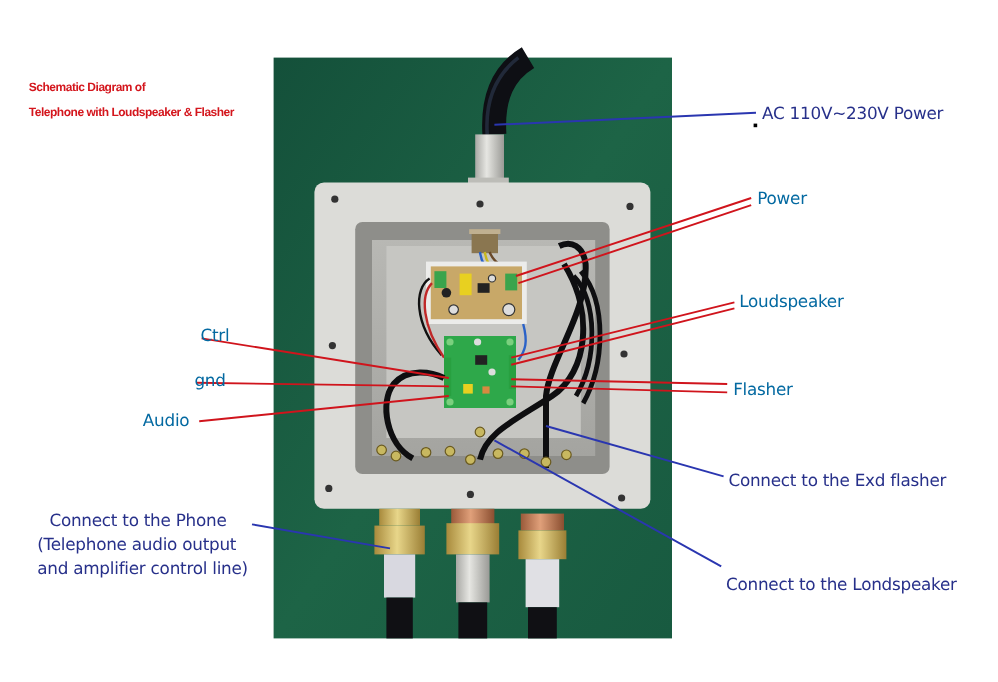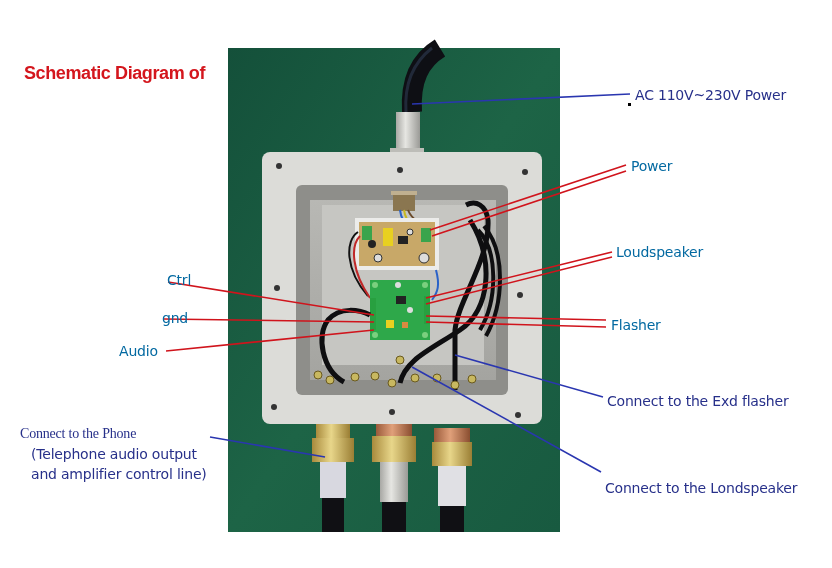--- a/index.html
+++ b/index.html
@@ -1,21 +1,21 @@
 <!DOCTYPE html>
 <html><head>
 <meta charset="utf-8">
 <style>
   html,body{margin:0;padding:0;background:#ffffff;}
   body{width:832px;height:568px;position:relative;overflow:hidden;font-family:"DejaVu Sans","Liberation Sans",sans-serif;}
-  .title{position:absolute;left:24px;top:63px;font-size:18px;font-weight:bold;line-height:21px;color:#d4161d;letter-spacing:-0.4px;z-index:5;font-family:"Liberation Sans","DejaVu Sans",sans-serif;}
+  .title{position:absolute;left:24px;top:63px;font-size:10px;font-weight:bold;line-height:21px;color:#d4161d;letter-spacing:-0.4px;z-index:5;font-family:"Liberation Sans","DejaVu Sans",sans-serif;}
   .lbl{position:absolute;font-size:14px;line-height:20px;white-space:nowrap;z-index:5;font-family:"DejaVu Sans","Liberation Sans",sans-serif;letter-spacing:-0.2px;}
   .red{color:#0369a1;}
   .blue{color:#27308a;}
-  .right{text-align:left;font-family:Liberation Serif, serif;}
+  .right{text-align:center;}
   svg{position:absolute;left:0;top:0;}
   #photo{z-index:1;}
   #leaders{z-index:4;}
   .tiny{position:absolute;left:628px;top:103px;width:3px;height:3px;background:#000;z-index:5;}
 </style>
 </head>
 <body>
 
 <svg id="photo" width="832" height="568" viewBox="0 0 832 568">
   <defs>
@@ -162,20 +162,21 @@
   <line x1="426" y1="316" x2="606" y2="320" stroke="#d0141c" stroke-width="1.6"></line>
   <line x1="426" y1="322" x2="606" y2="327" stroke="#d0141c" stroke-width="1.6"></line>
 
   <line x1="168" y1="282" x2="374" y2="315" stroke="#d0141c" stroke-width="1.6"></line>
   <line x1="164" y1="319" x2="374" y2="322" stroke="#d0141c" stroke-width="1.6"></line>
   <line x1="166" y1="351" x2="374" y2="330" stroke="#d0141c" stroke-width="1.6"></line>
 </svg>
 
 <div class="title">
   <div>Schematic Diagram of</div>
+  <div>Telephone with Loudspeaker &amp; Flasher</div>
 </div>
 
 <div class="lbl blue" style="left:635px;top:85px;">AC 110V~230V Power</div>
 <div class="tiny"></div>
 <div class="lbl red" style="left:631px;top:156px;">Power</div>
 <div class="lbl red" style="left:616px;top:242px;">Loudspeaker</div>
 <div class="lbl red" style="left:611px;top:315px;">Flasher</div>
 
 <div class="lbl red" style="left:139px;top:270px;margin-left:28px;">Ctrl</div>
 <div class="lbl red" style="left:134px;top:308px;margin-left:28px;">gnd</div>

